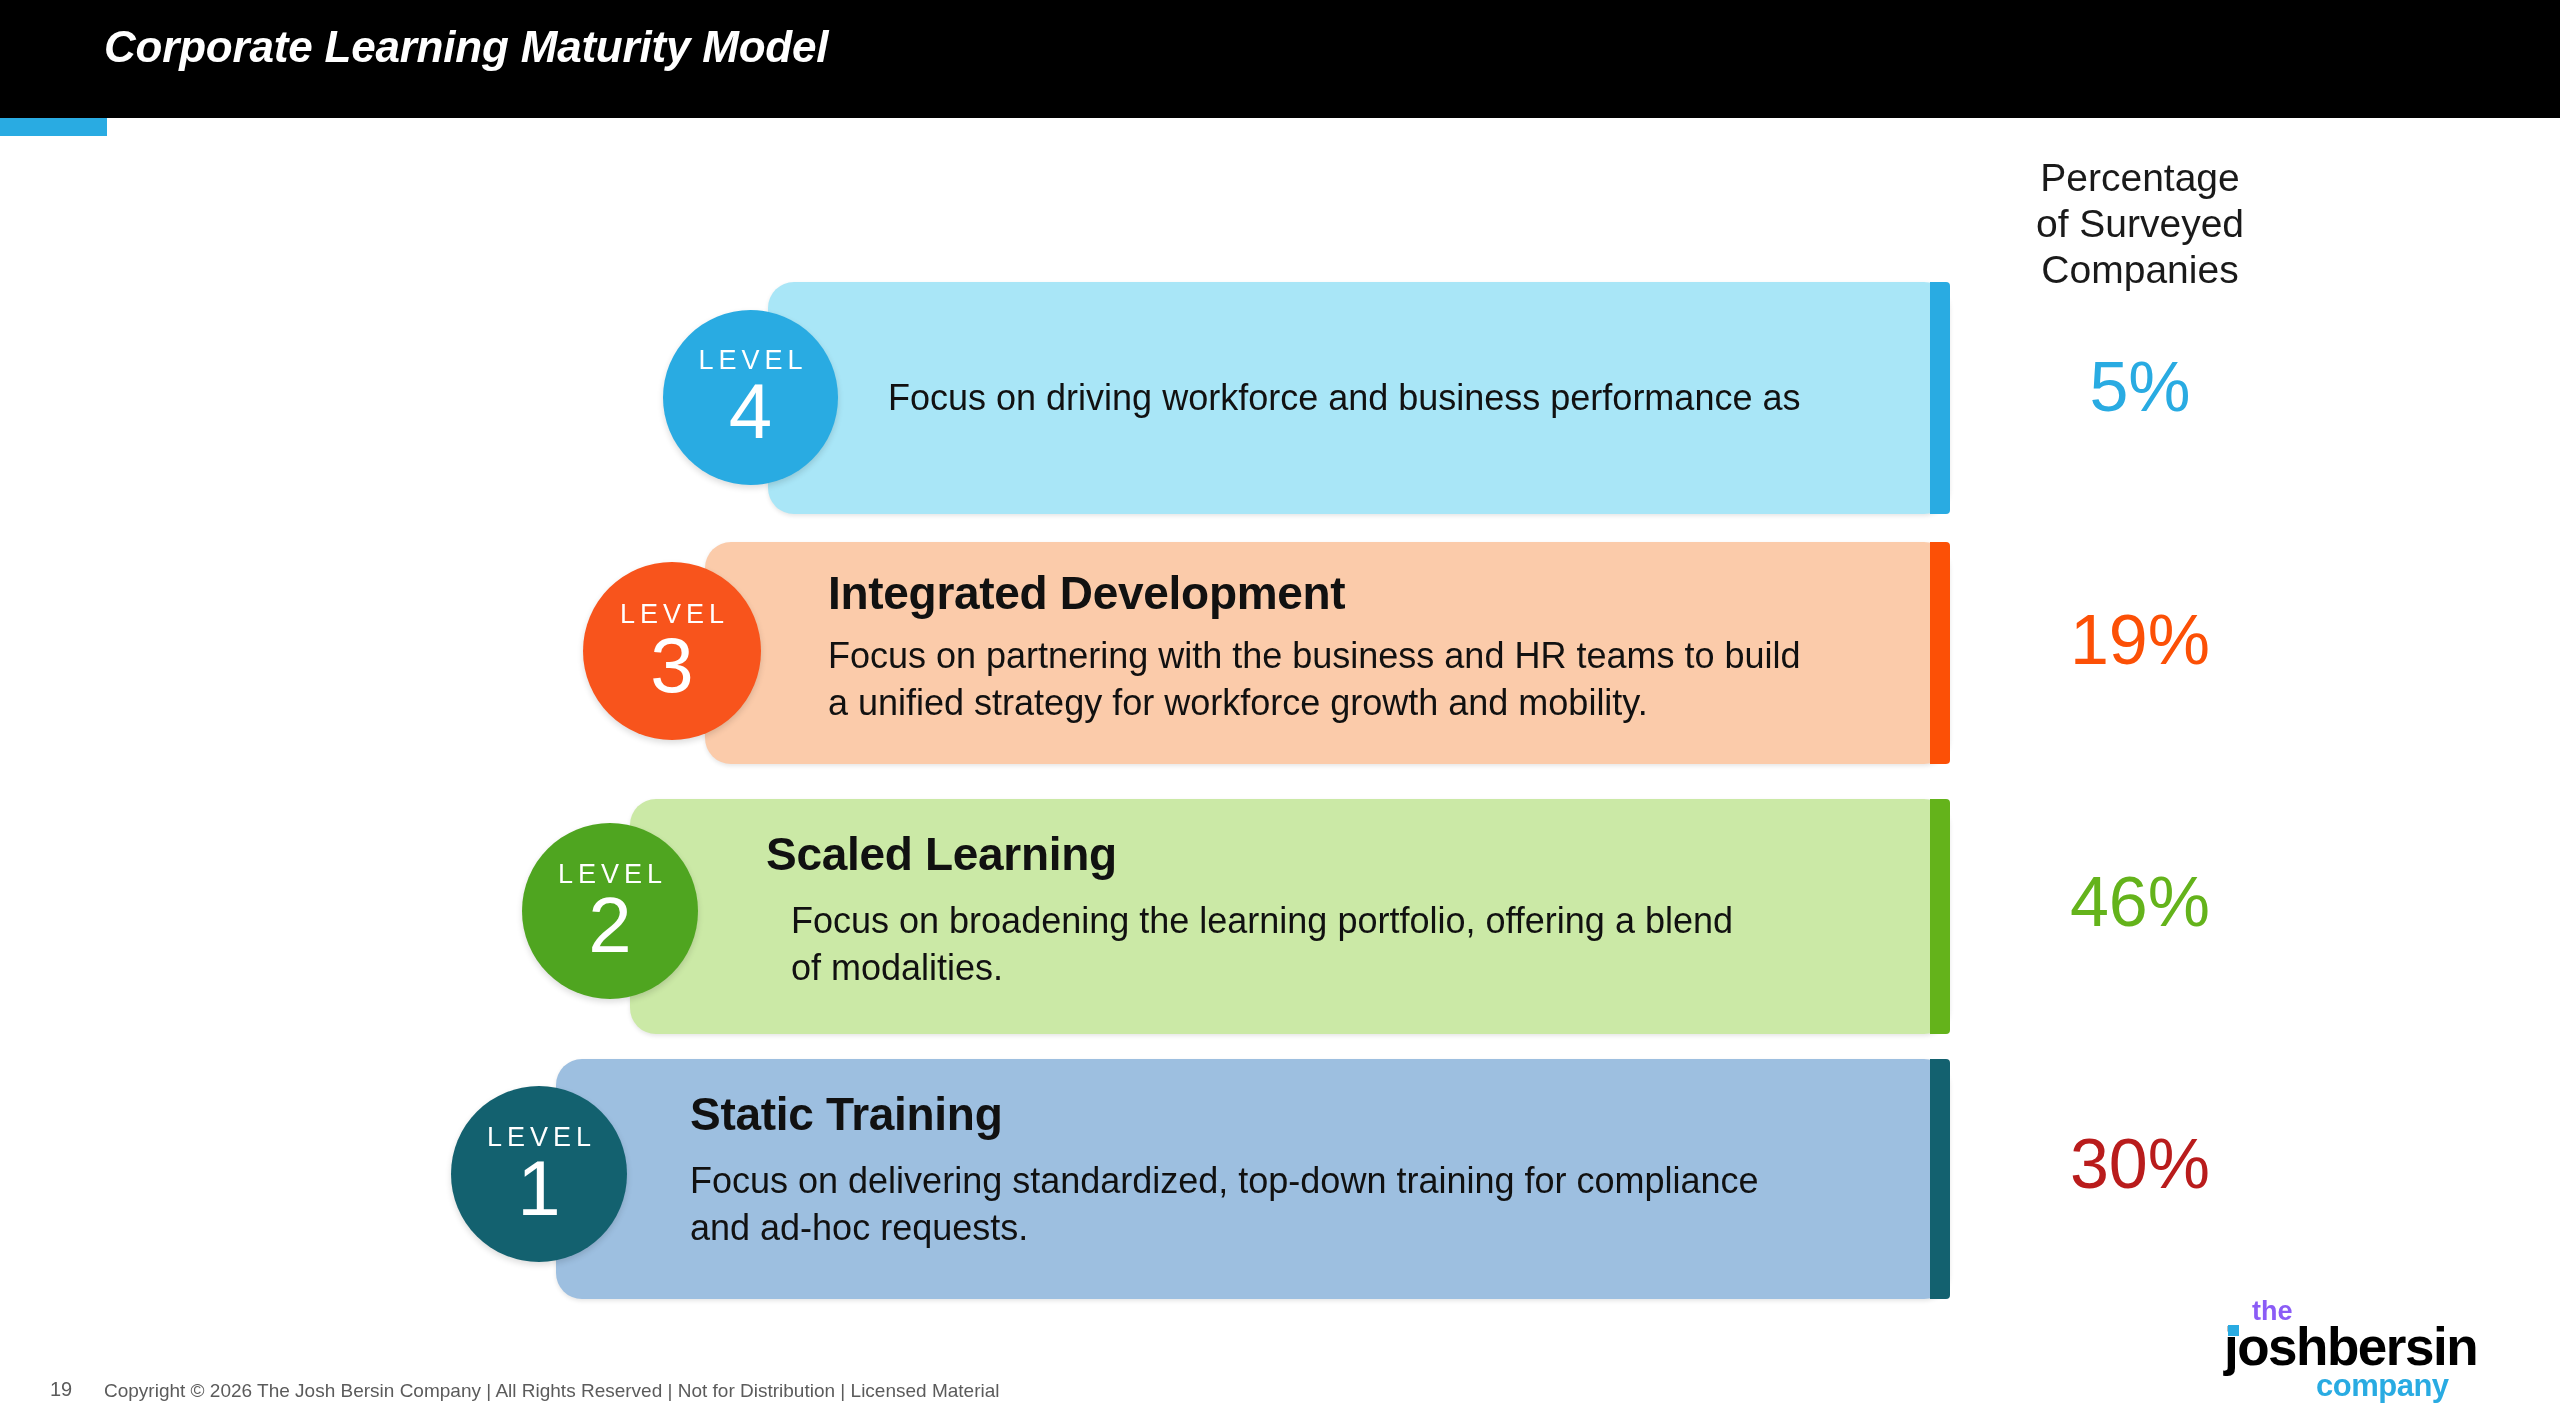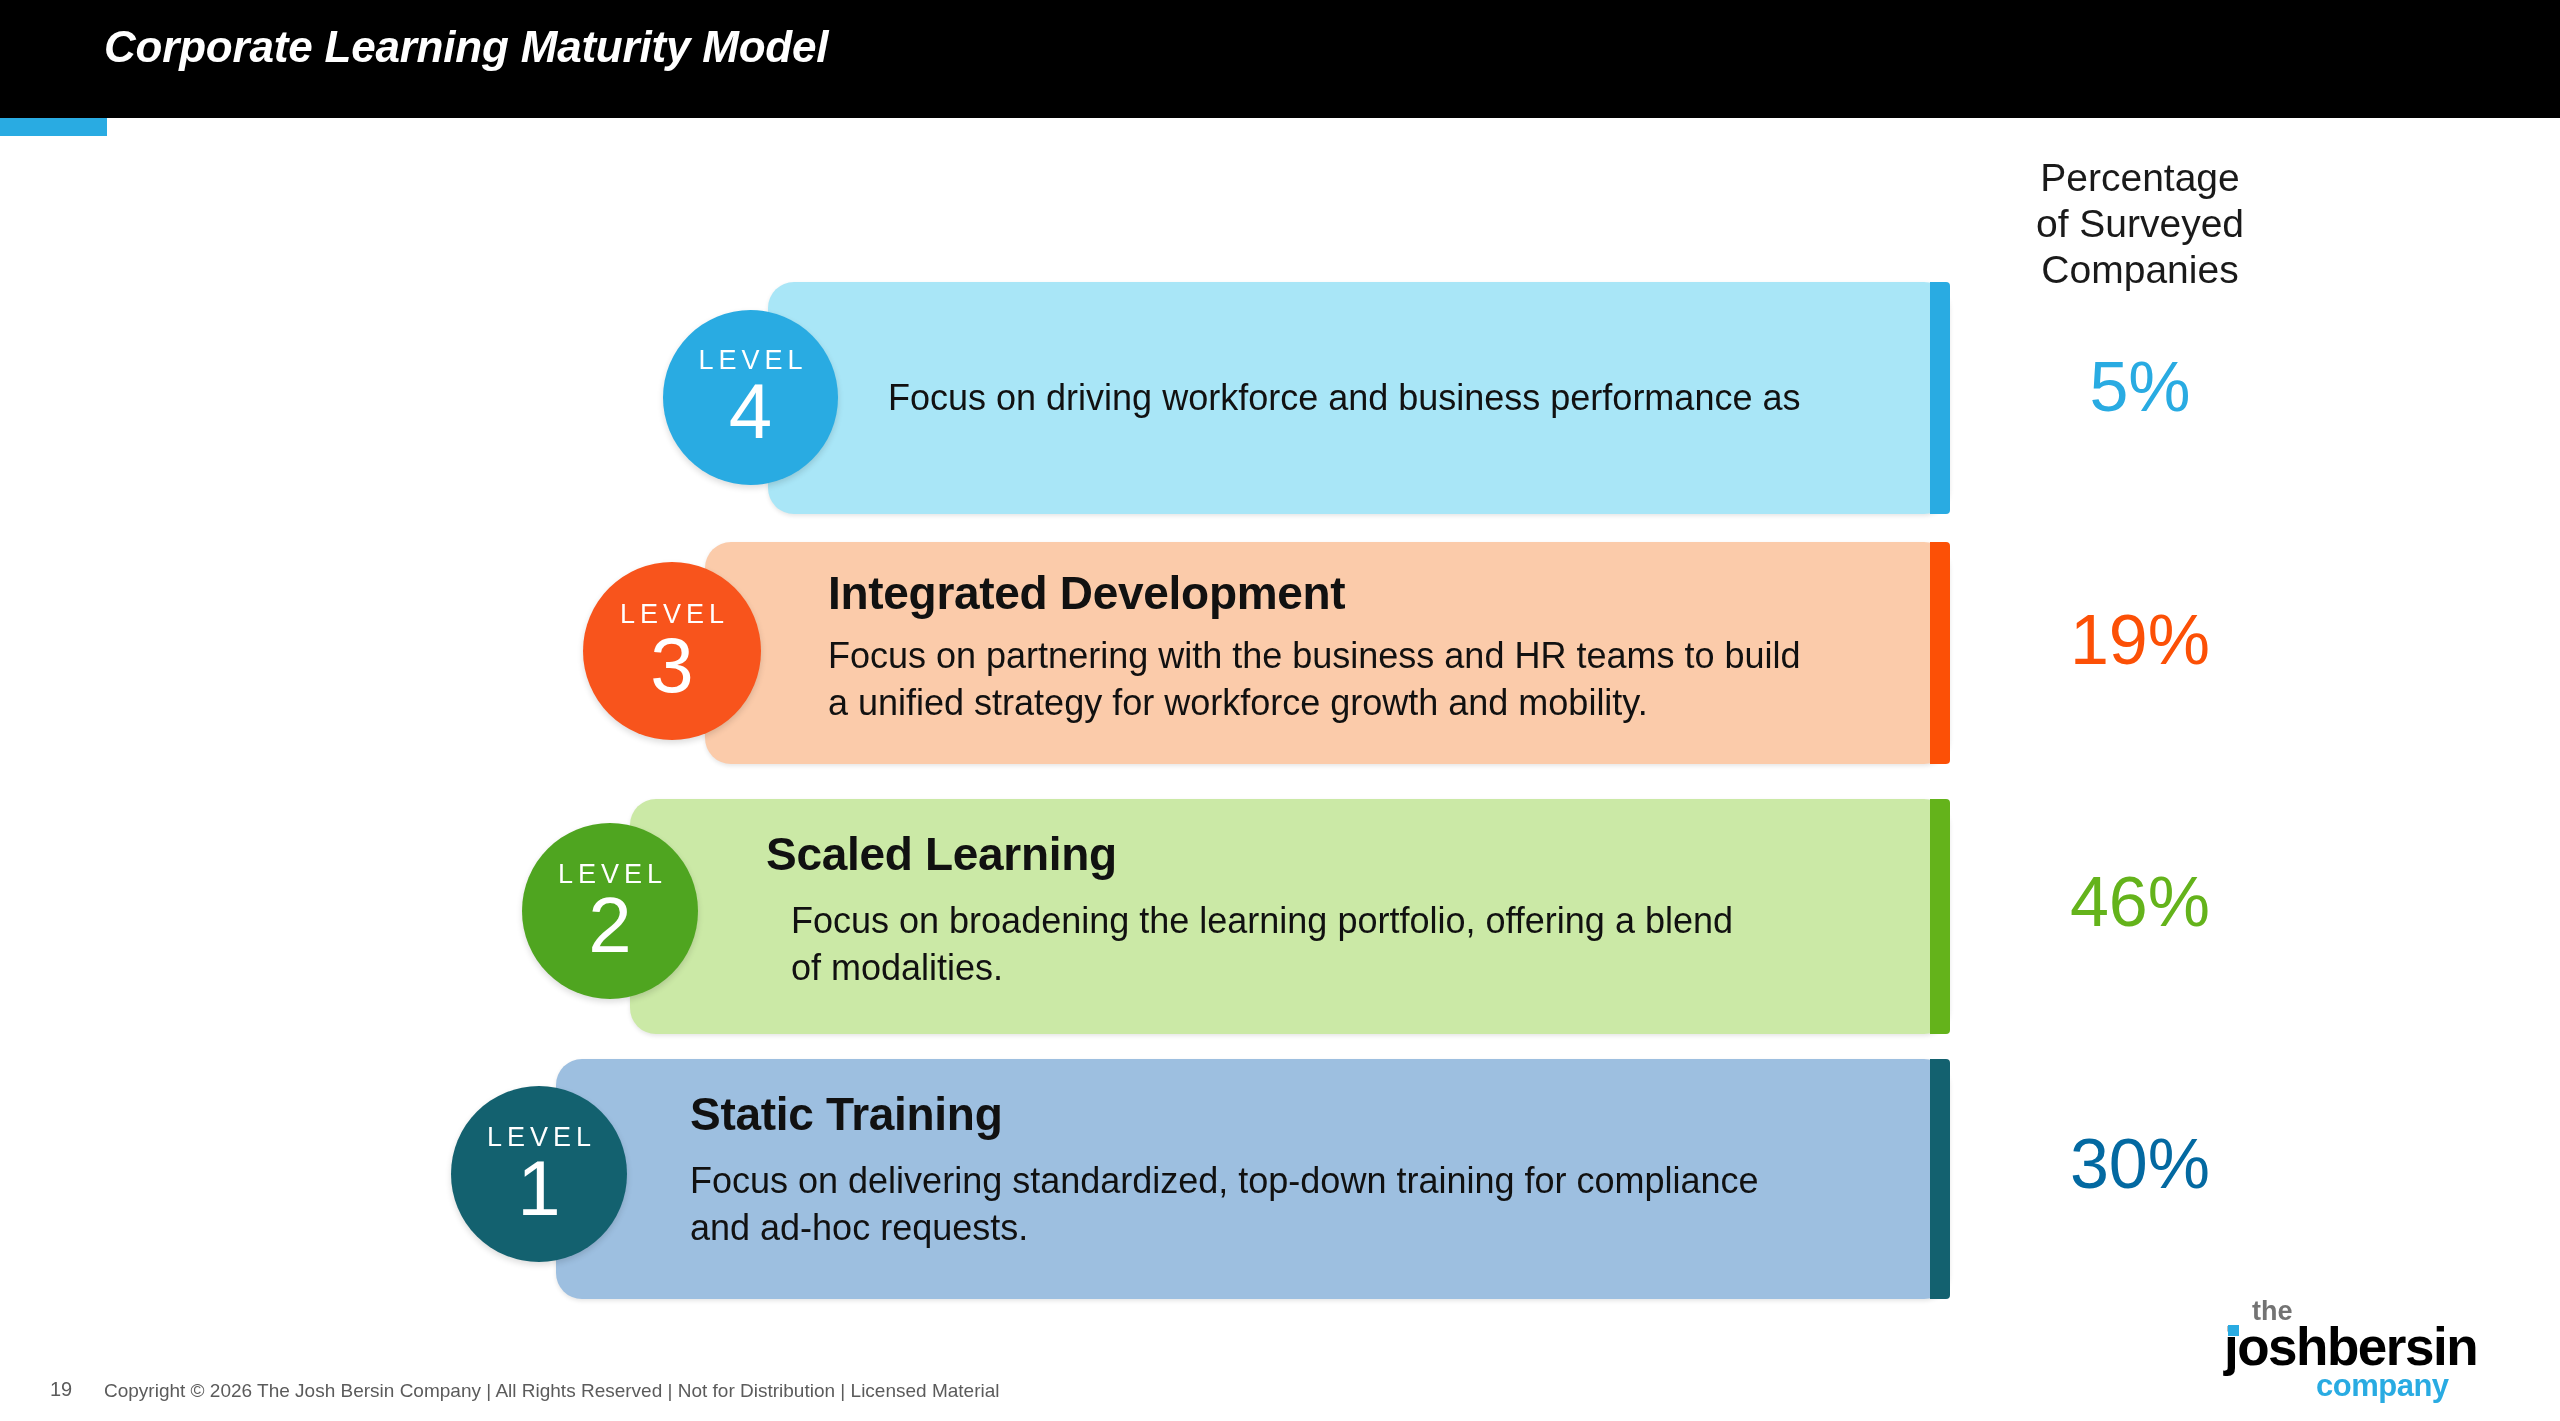--- a/index.html
+++ b/index.html
@@ -149,21 +149,21 @@
     top: 1298px;
     width: 280px;
     height: 105px;
   }
   #logo-the {
     position: absolute;
     left: 62px;
     top: 0px;
     font-size: 27px;
     font-weight: bold;
-    color: #737373;
+    color: #8b5cf6;
     line-height: 1;
   }
   #logo-main {
     position: absolute;
     left: 34px;
     top: 22px;
     font-size: 53px;
     font-weight: bold;
     color: #000000;
     line-height: 1;
@@ -256,21 +256,21 @@
     </div>
     <div class="badge" style="left:451px; top:27px; width:176px; height:176px; background:#13616F;">
       <span class="badge-word">LEVEL</span>
       <span class="badge-num">1</span>
     </div>
     <div class="row-title" style="left:690px; top:28px;">Static Training</div>
     <div class="row-desc" style="left:690px; top:98px;">
       <div>Focus on delivering standardized, top-down training for compliance</div>
       <div>and ad-hoc requests.</div>
     </div>
-    <div class="pct" style="left:1960px; top:70px; color:#0369a1;text-align:center;">30%</div>
+    <div class="pct" style="left:1960px; top:70px; color:#b91c1c;text-align:center;">30%</div>
   </div>
 
   <div id="footer-page-number">19</div>
   <div id="footer-copyright">Copyright © 2026 The Josh Bersin Company | All Rights Reserved | Not for Distribution  | Licensed Material</div>
 
   <div id="logo">
     <div id="logo-the">the</div>
     <div id="logo-main">joshbersin</div>
     <div id="logo-jdot"></div>
     <div id="logo-company">company</div>

